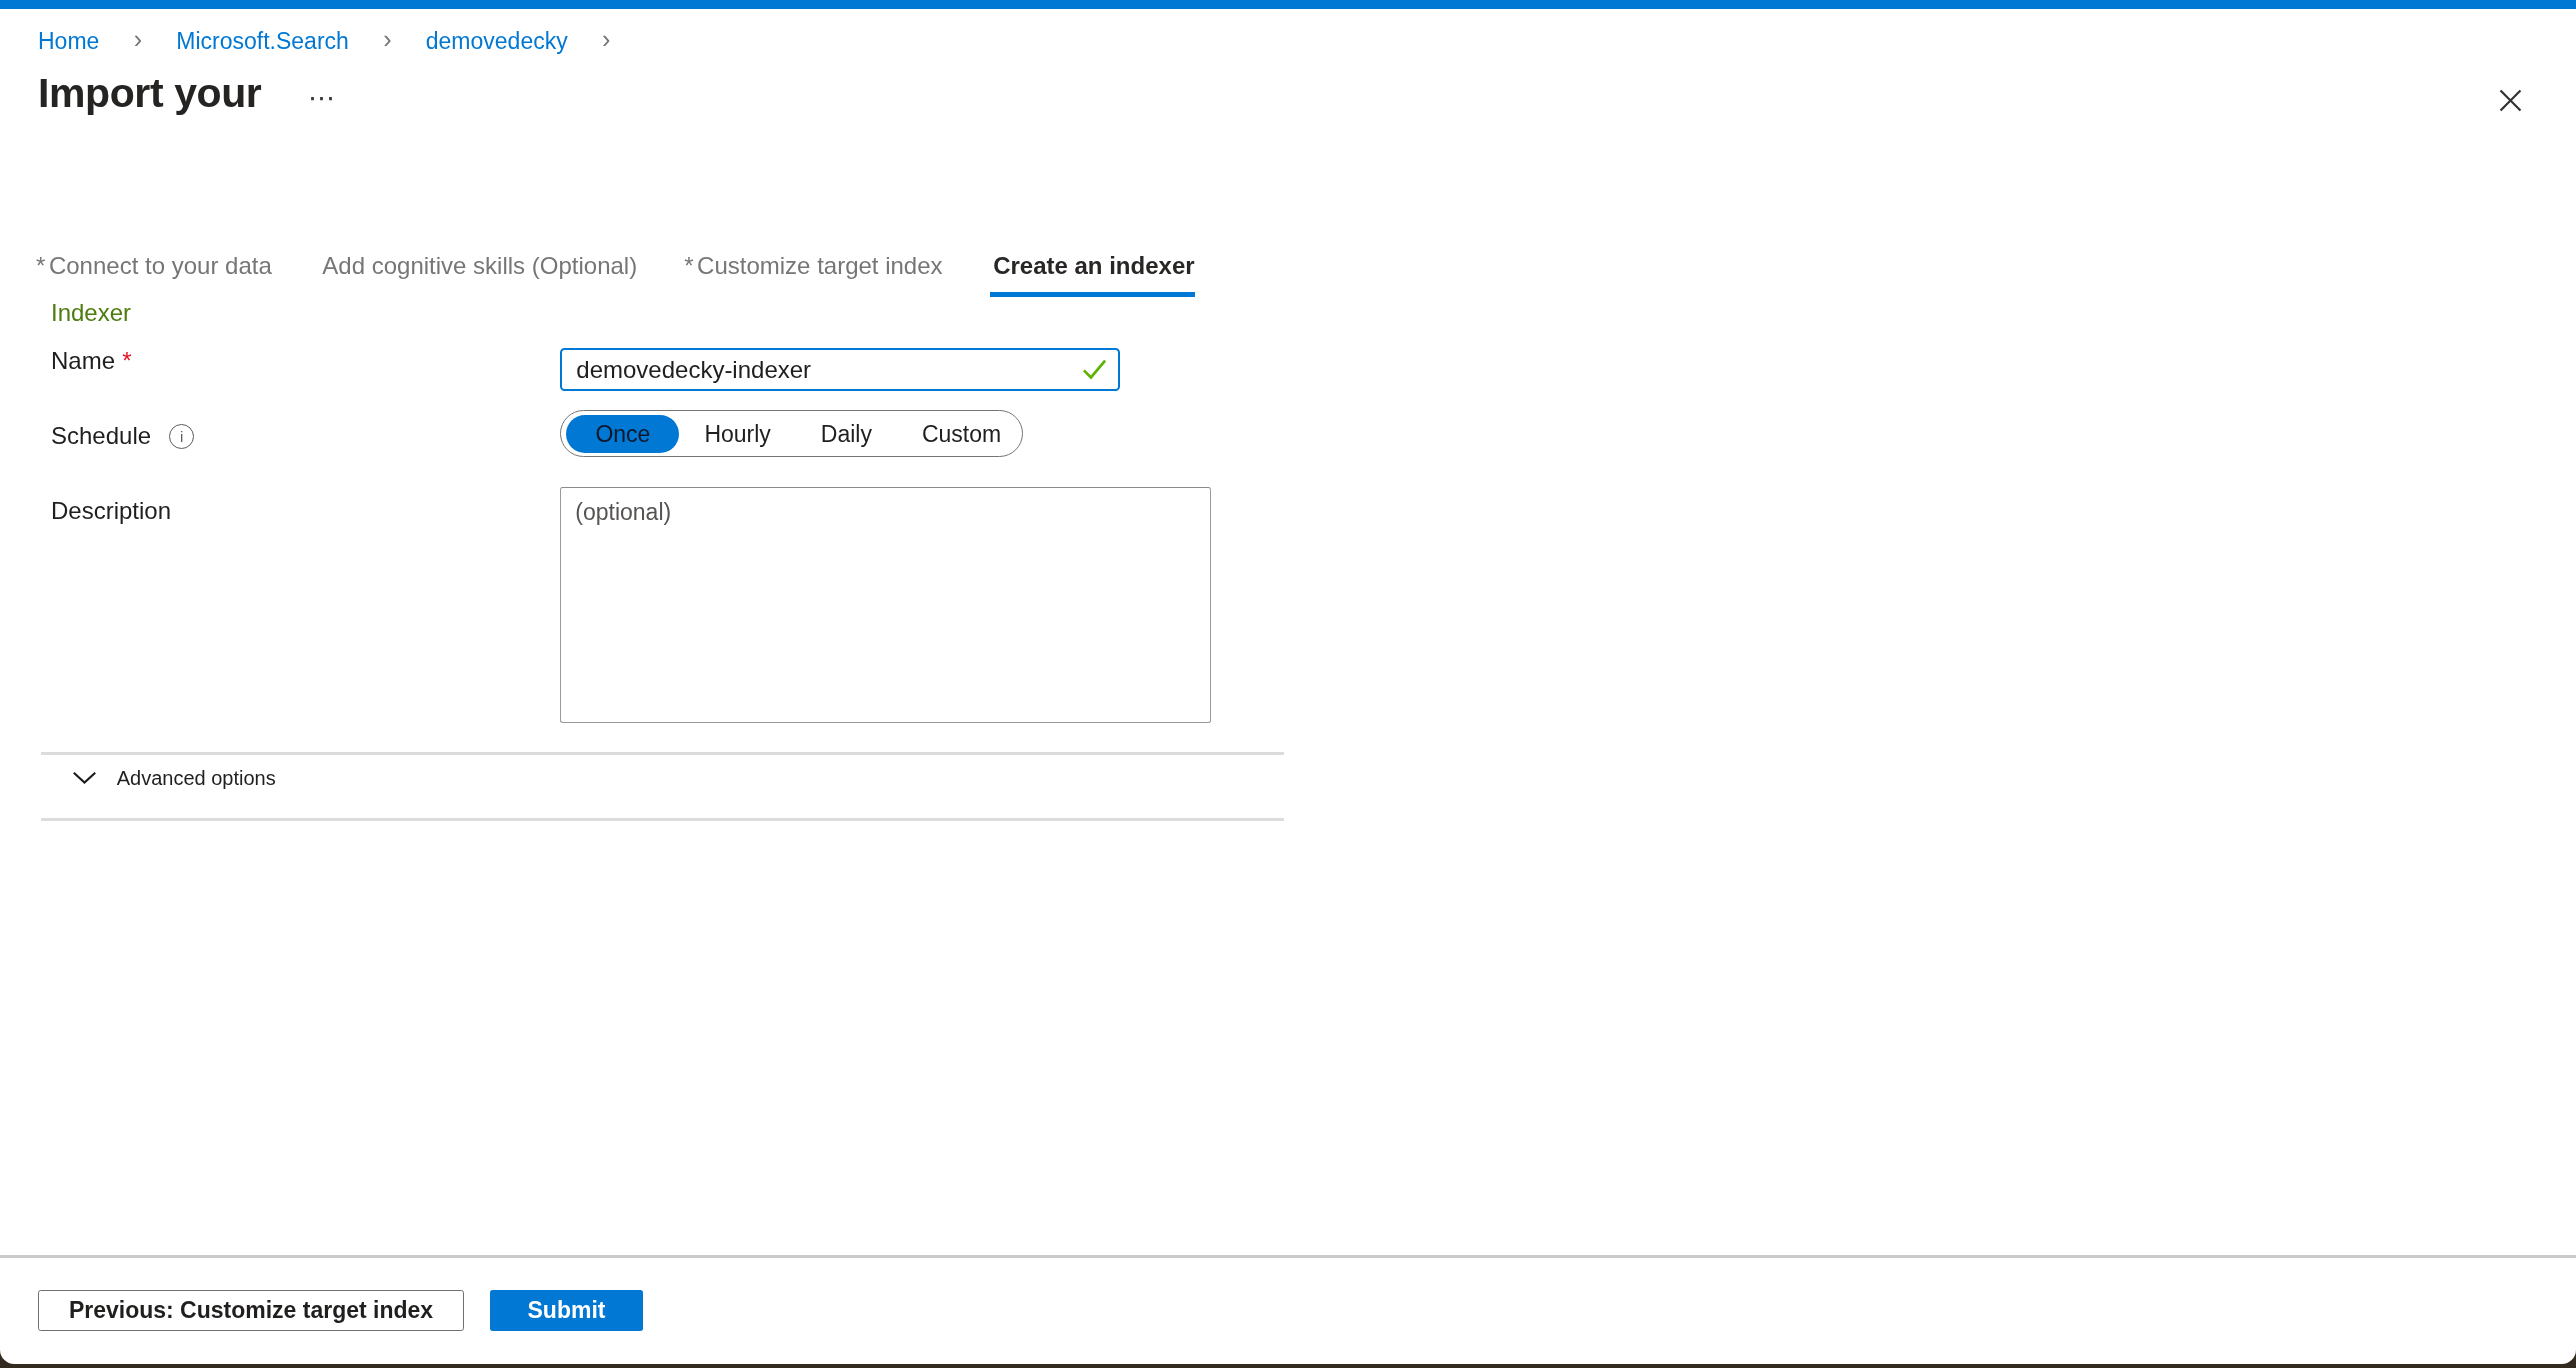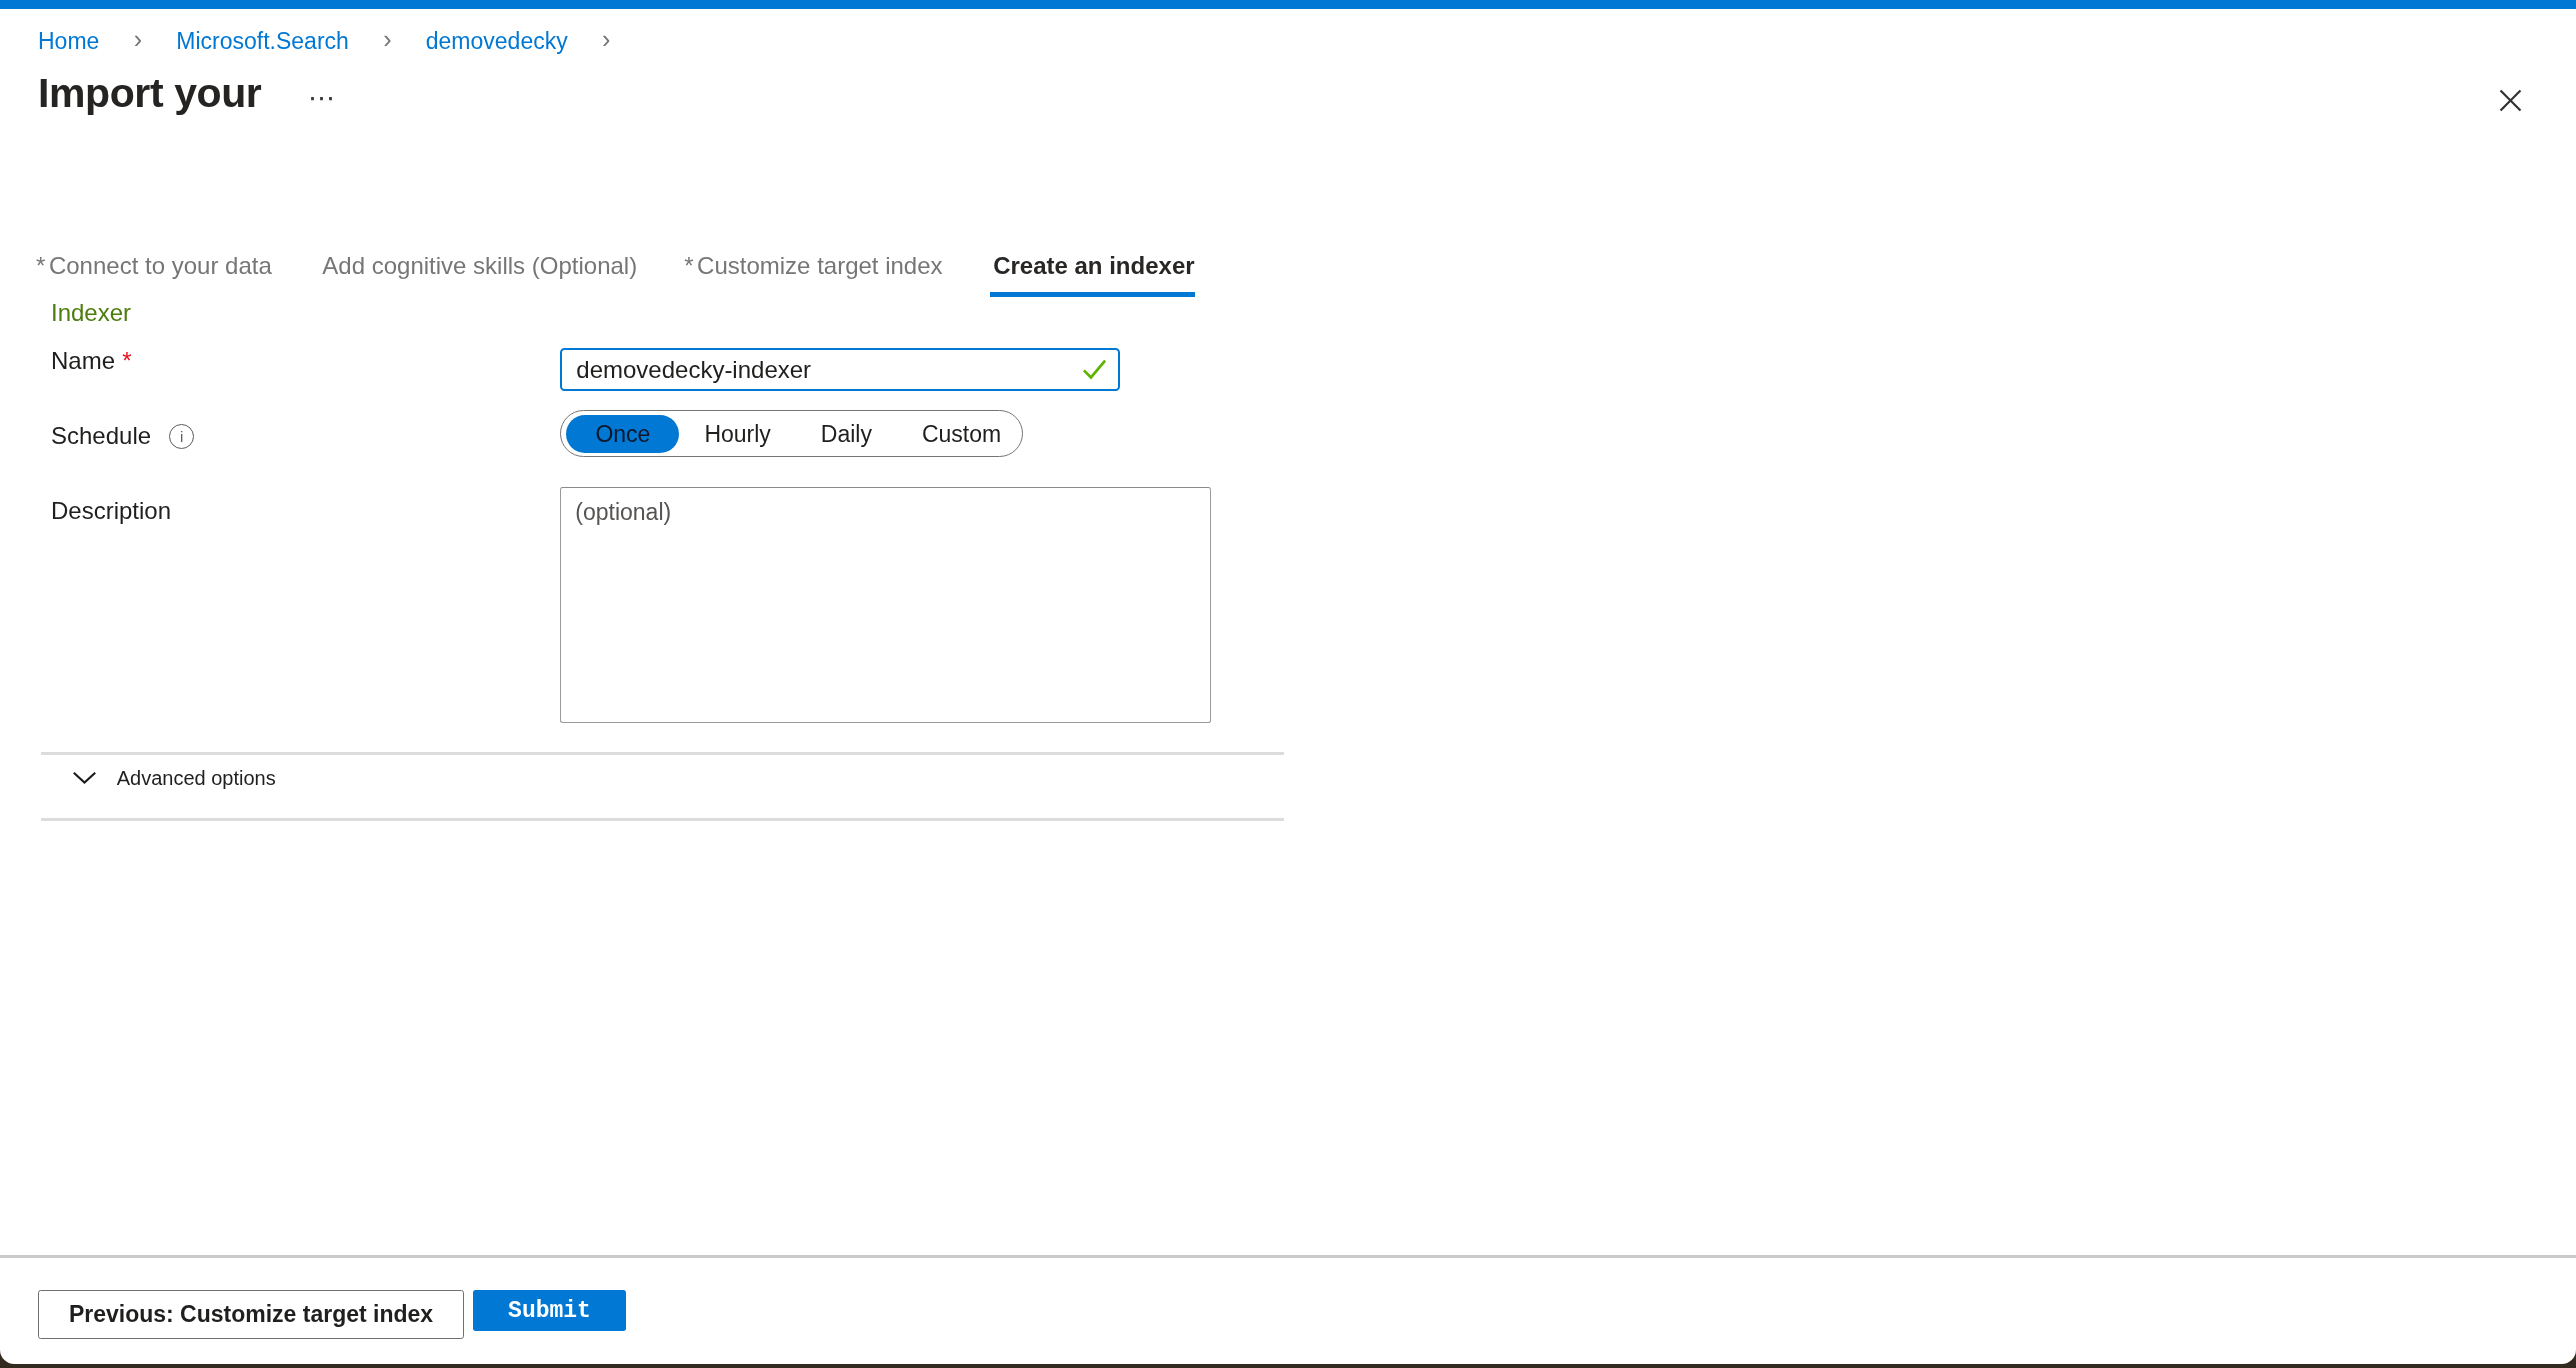--- a/index.html
+++ b/index.html
@@ -133,32 +133,32 @@
     cursor:pointer;
   }
   .advanced-label { font-size:20px; color:#201f1e; }
 
   .footer-sep {
     position:absolute; left:0; top:1255px;
     width:100%; height:2.7px; background:#cacaca;
   }
   .btn-previous {
     position:absolute; left:38px; top:1290px;
-    width:426px; height:49px;
+    width:426px; height:41px;
     background:#ffffff;
     border:1.8px solid #6f6f6f; border-radius:2.7px;
     font-family:"Liberation Sans", sans-serif;
     font-size:23px; font-weight:700; color:#201f1e;
     cursor:pointer;
   }
   .btn-submit {
-    position:absolute; left:473px; top:1290px;
+    position:absolute; left:490px; top:1290px;
     width:153px; height:41px;
     background:#0078d4; border:none; border-radius:2.7px;
-    font-family:Liberation Mono, monospace;
+    font-family:Liberation Sans, sans-serif;
     font-size:23px; font-weight:700; color:#ffffff;
     cursor:pointer;
   }
 </style>
 </head>
 <body>
 
 <div class="window">
 
   <div class="topbar"></div>

